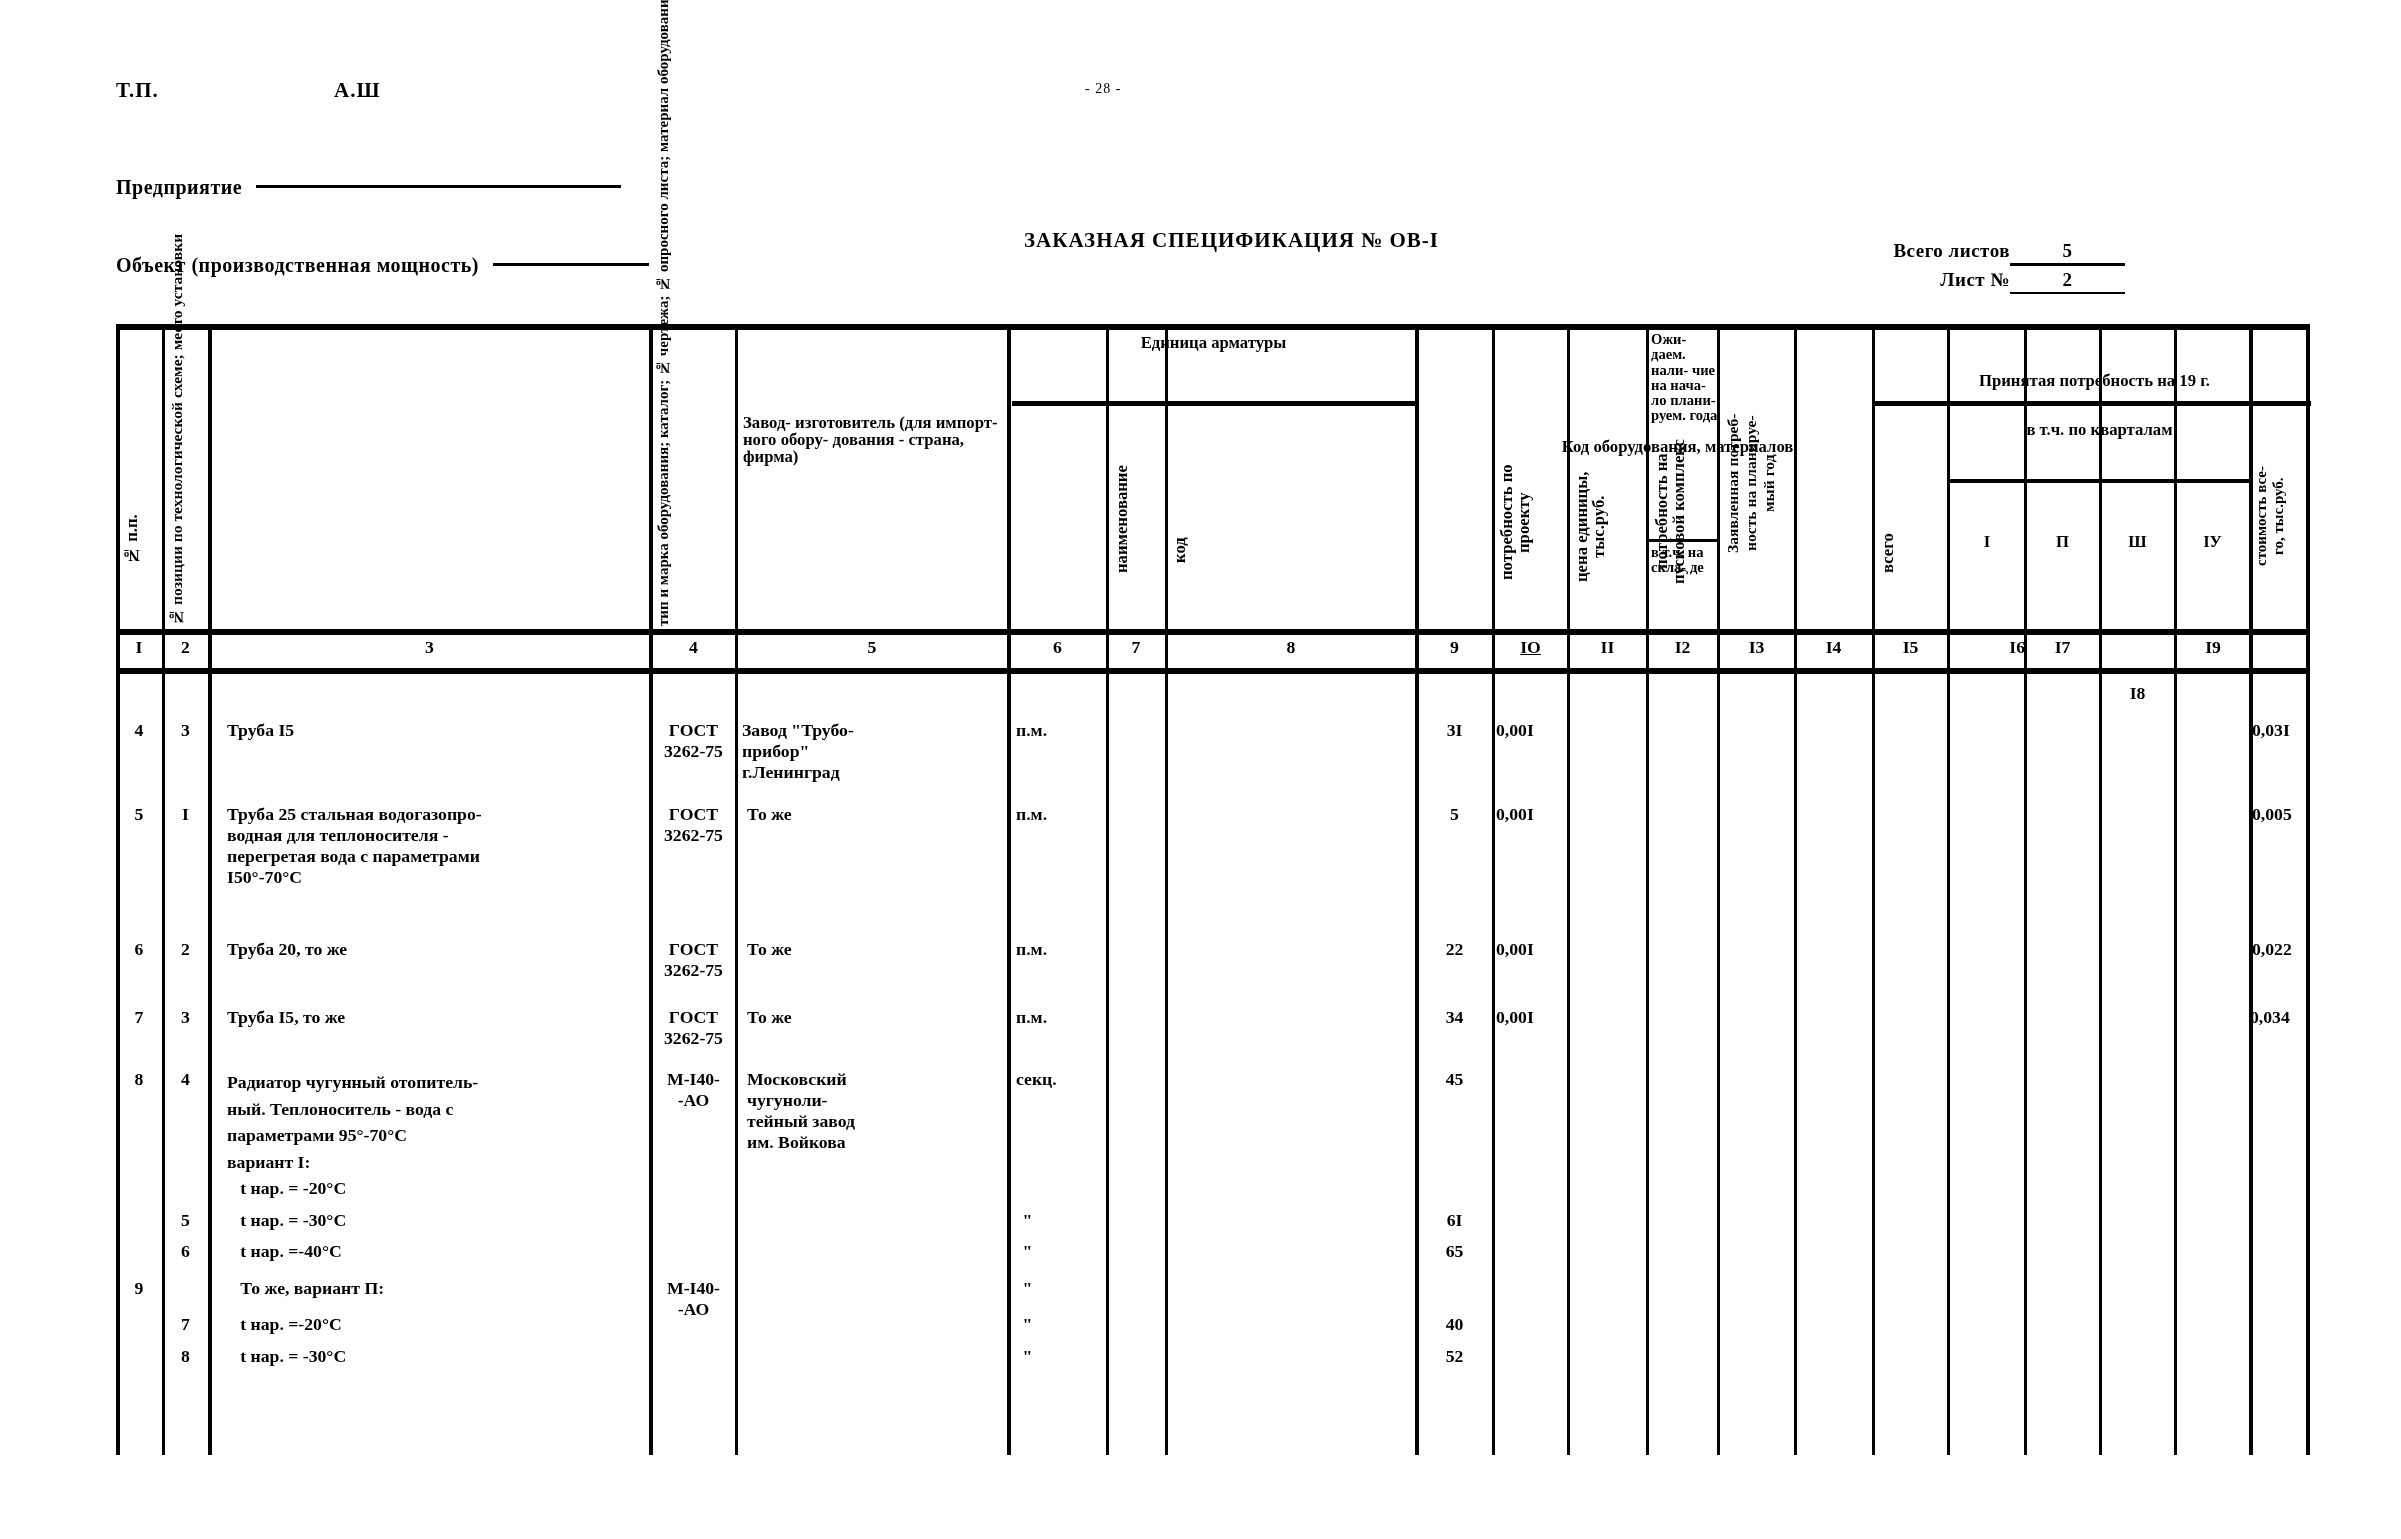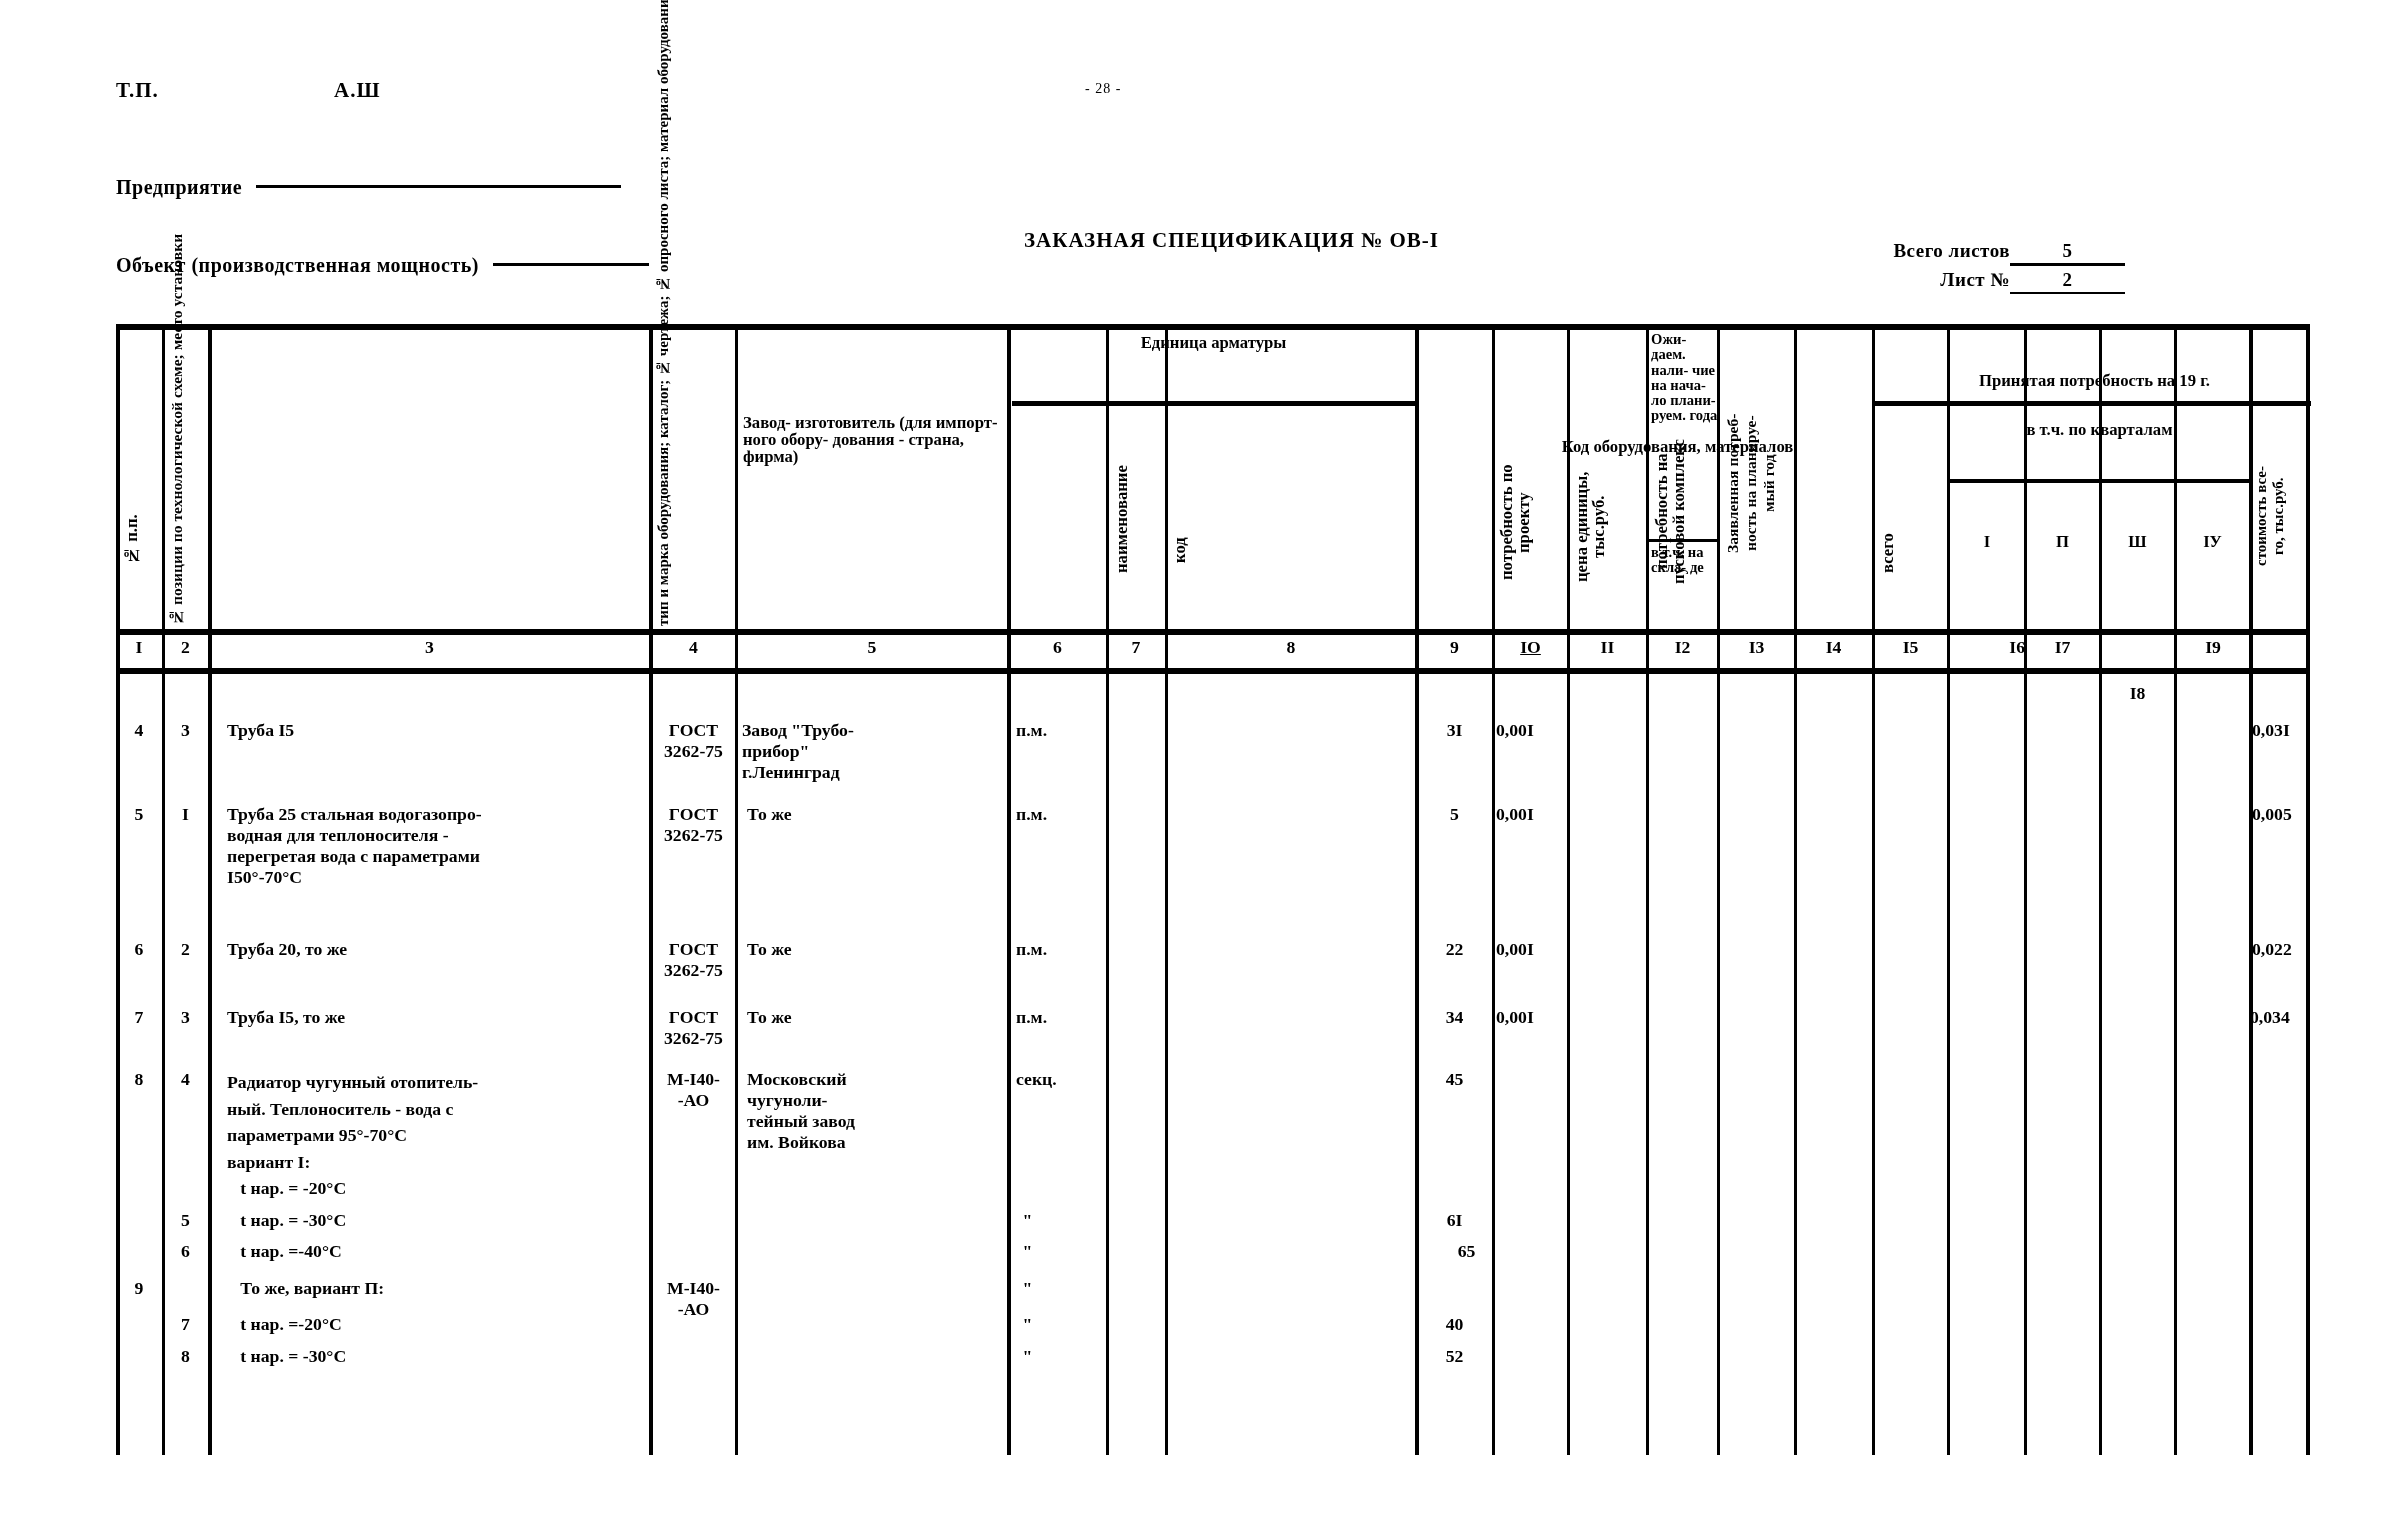--- a/index.html
+++ b/index.html
@@ -244,21 +244,21 @@
   <div class="cell c" style="left:1300px; top:745px; width:77px;">45</div>
 
   <div class="cell c" style="left:46px;   top:886px; width:47px;">5</div>
   <div class="cell" style="left:111px;  top:886px;">   t нар. = -30°С</div>
   <div class="cell c" style="left:896px; top:886px; width:31px;">"</div>
   <div class="cell c" style="left:1300px; top:886px; width:77px;">6I</div>
 
   <div class="cell c" style="left:46px;   top:917px; width:47px;">6</div>
   <div class="cell" style="left:111px;  top:917px;">   t нар. =-40°С</div>
   <div class="cell c" style="left:896px; top:917px; width:31px;">"</div>
-  <div class="cell c" style="left:1300px; top:917px; width:77px;margin-left:12px;">65</div>
+  <div class="cell c" style="left:1300px; top:917px; width:77px;">65</div>
 
   <div class="cell c" style="left:0px;    top:954px; width:46px;">9</div>
   <div class="cell" style="left:111px;  top:954px;">   То же, вариант П:</div>
   <div class="cell c" style="left:534px; top:954px; width:87px;">М-I40-
 -АО</div>
   <div class="cell c" style="left:896px; top:954px; width:31px;">"</div>
 
   <div class="cell c" style="left:46px;   top:990px; width:47px;">7</div>
   <div class="cell" style="left:111px;  top:990px;">   t нар. =-20°С</div>
   <div class="cell c" style="left:896px; top:990px; width:31px;">"</div>

